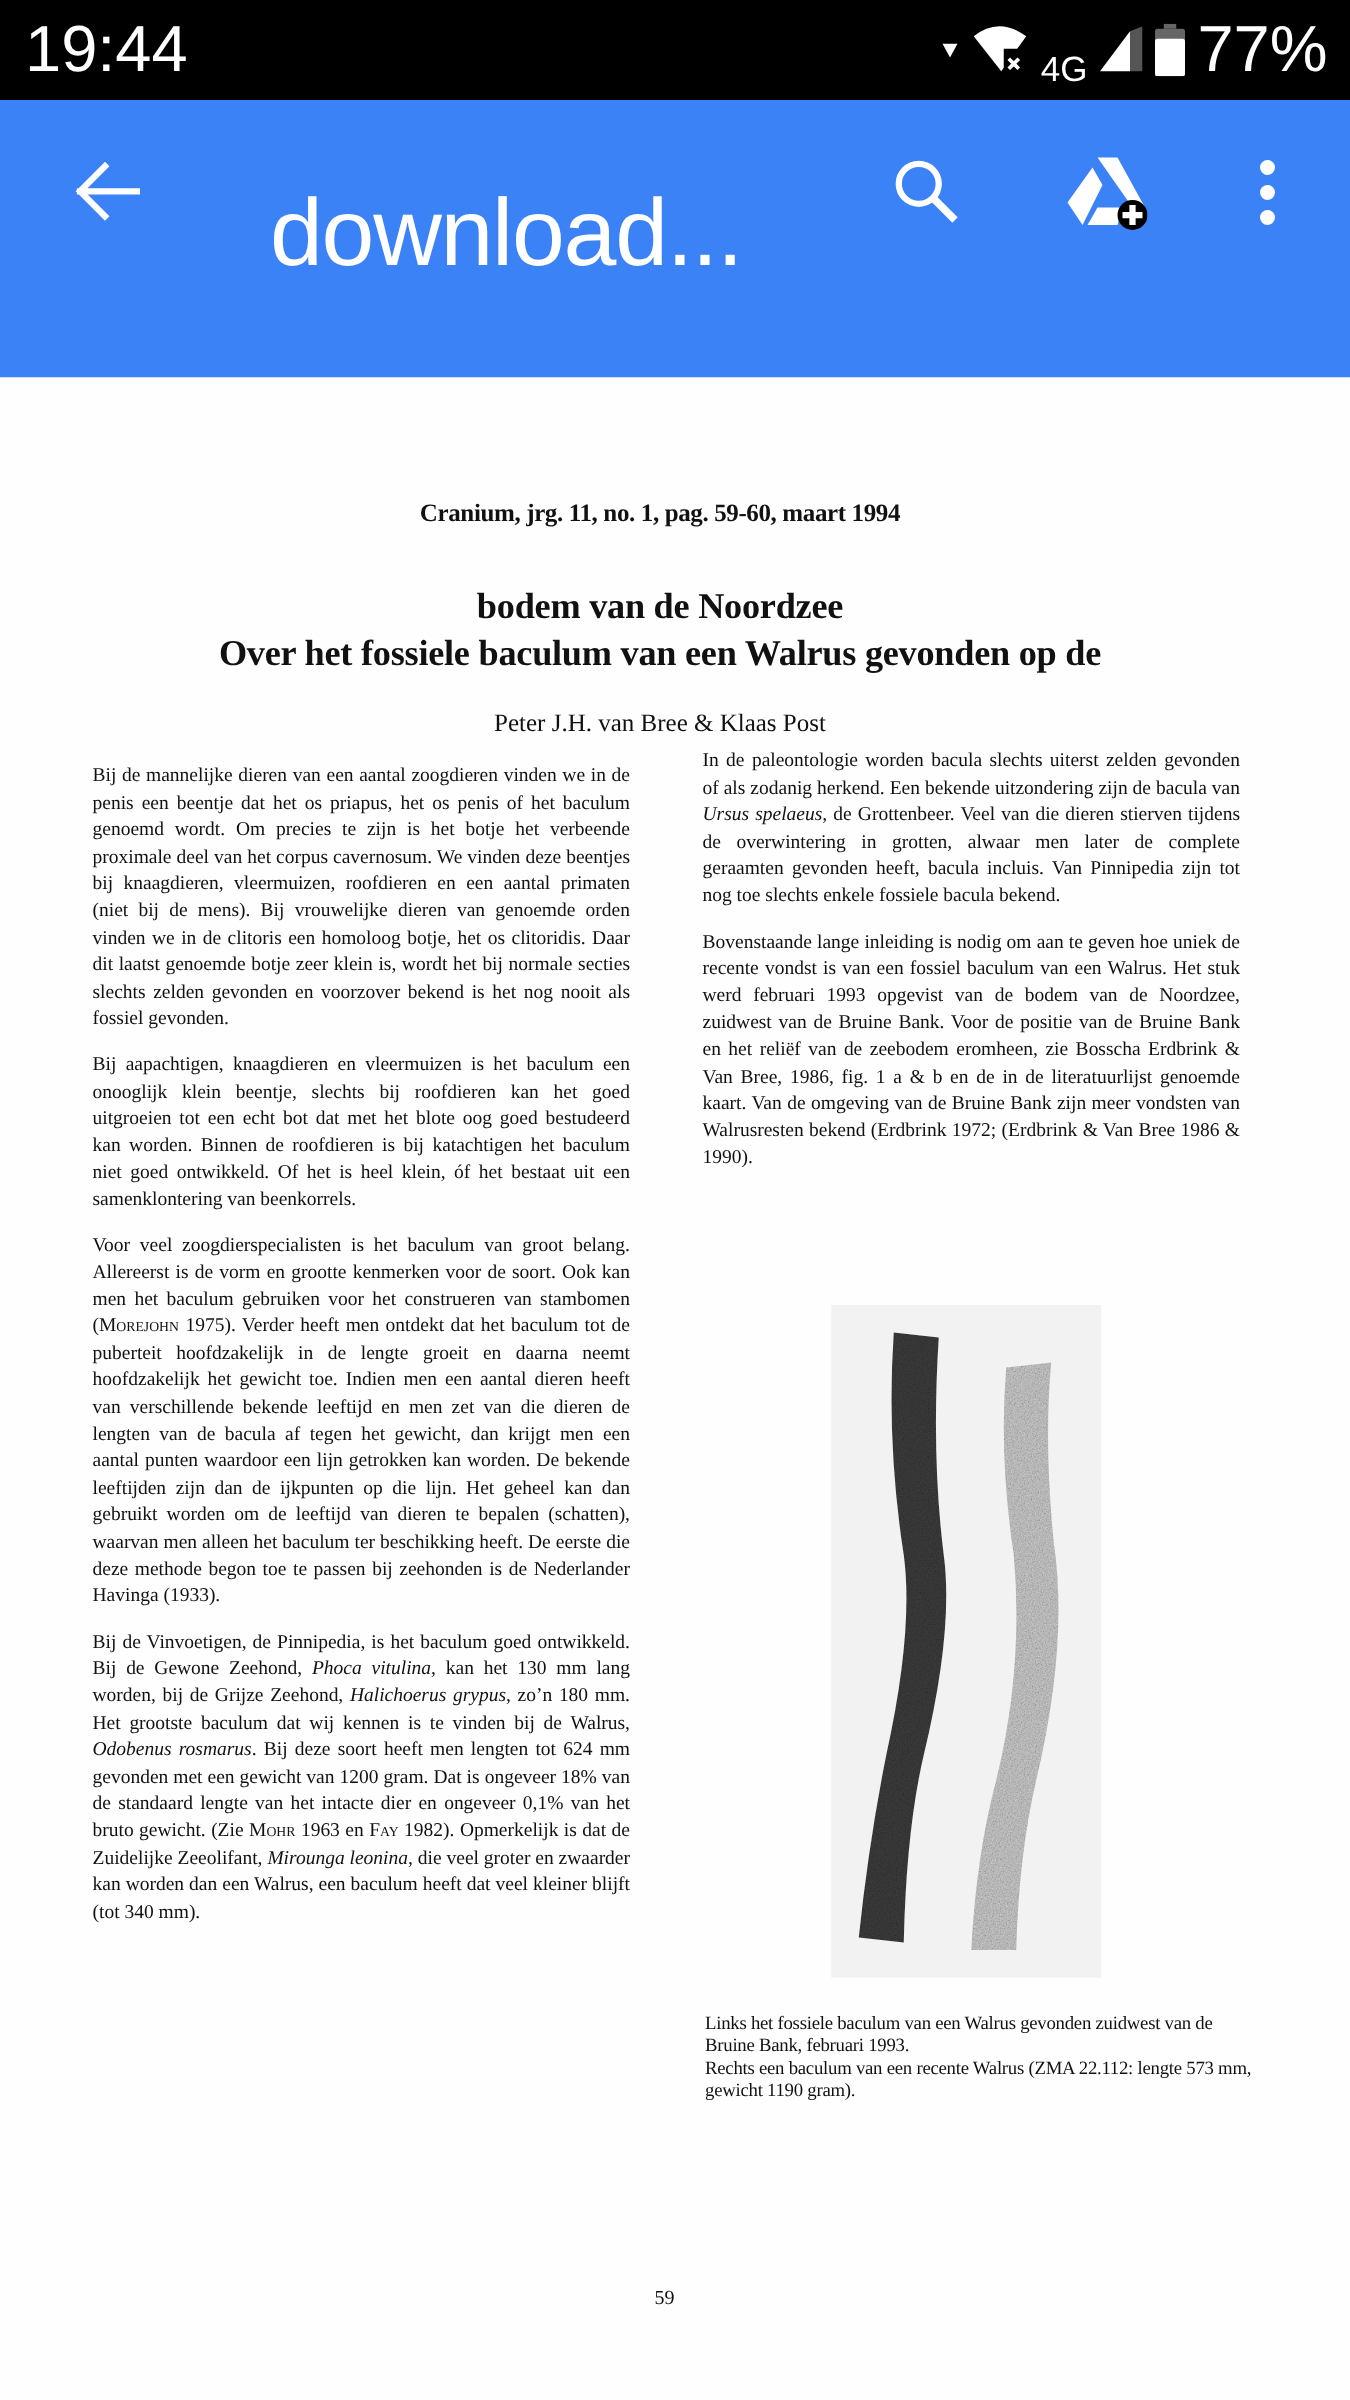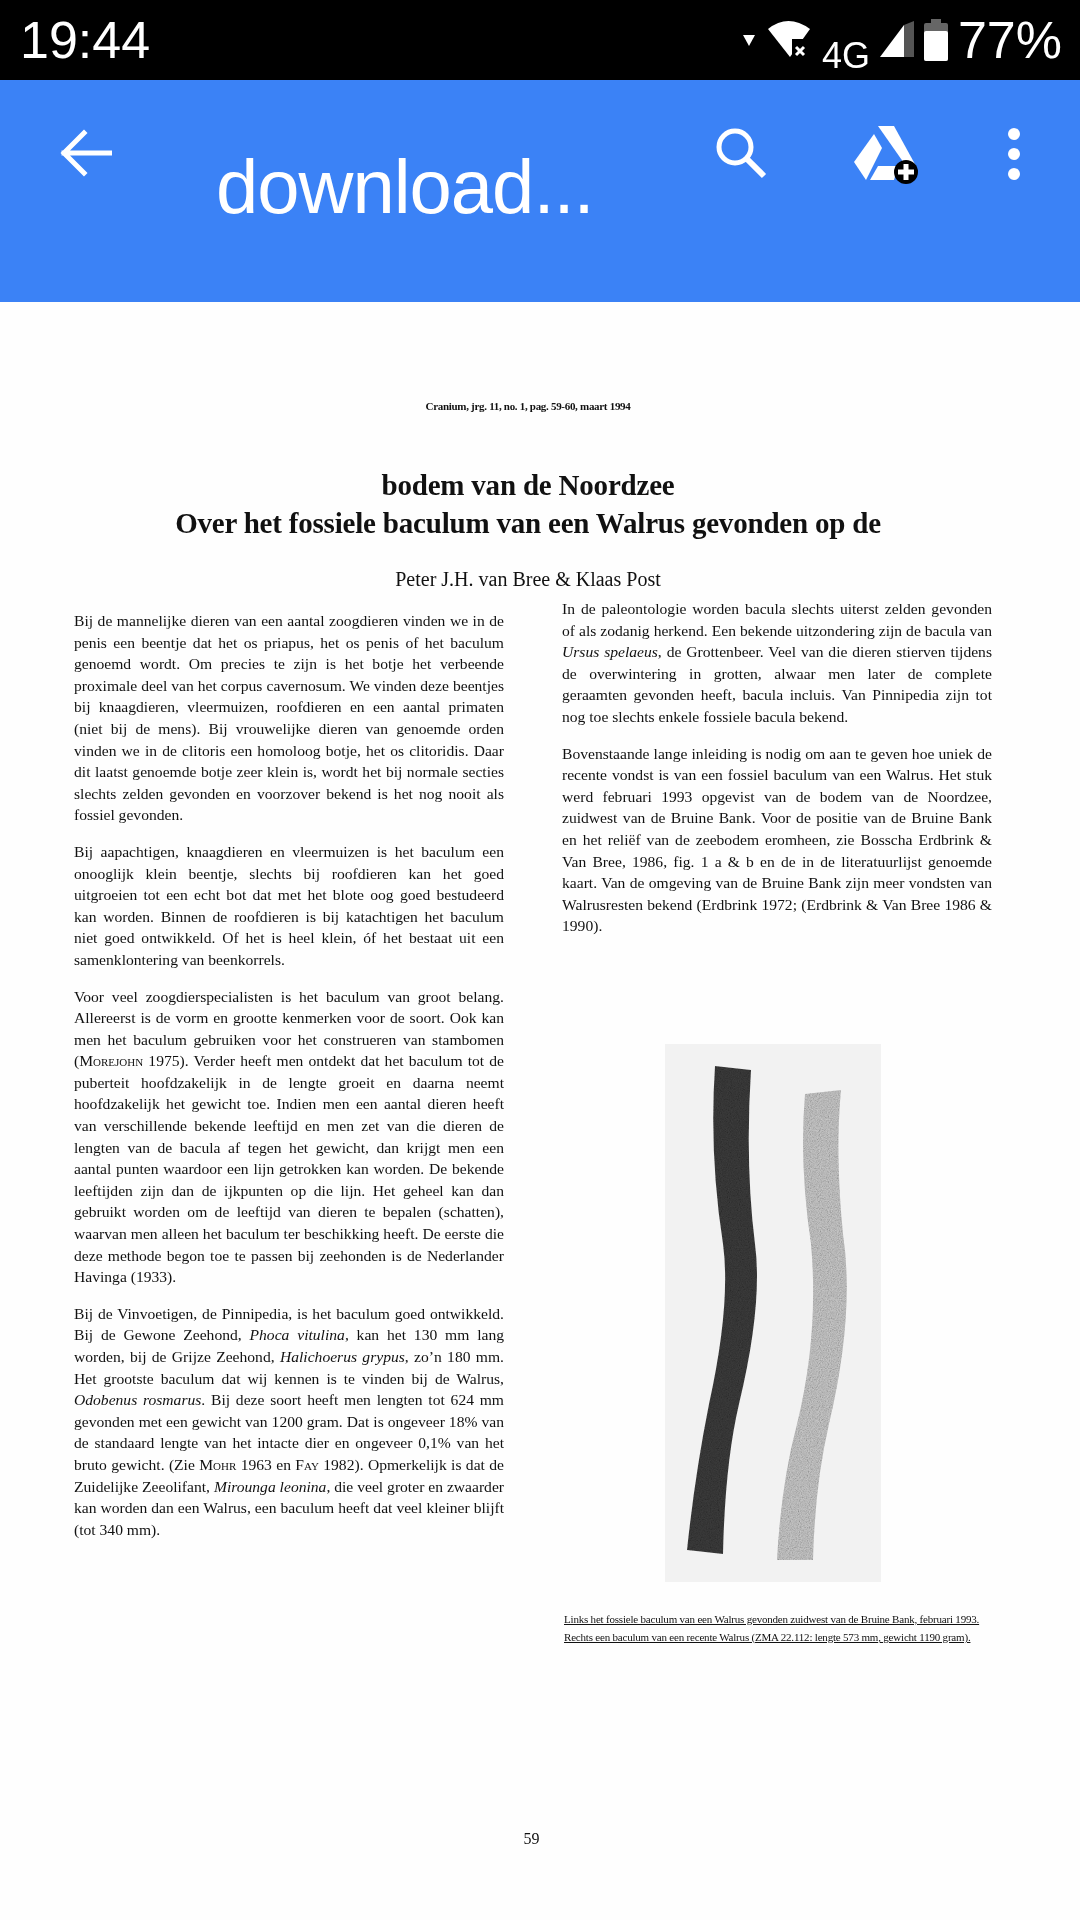--- a/index.html
+++ b/index.html
@@ -4,46 +4,46 @@
 <style>
   * { box-sizing: border-box; margin: 0; padding: 0; }
   html, body { width: 1080px; height: 1920px; background: #ffffff; overflow: hidden; }
   body { position: relative; font-family: "Liberation Sans", sans-serif; }
 
   
   .statusbar { position: absolute; left: 0; top: 0; width: 1080px; height: 80px; background: #000000; color: #fff; }
   .sb-time { position: absolute; left: 20px; top: 10px; font-family: "Liberation Sans", sans-serif; font-size: 52px; letter-spacing: 0px; line-height: 60px; }
   .sb-icons { position: absolute; right: 18px; top: 10px; height: 60px; display: flex; align-items: center; gap: 10px; }
   .sb-icons svg { display: block; }
-  .sb-4g { font-size: 36px; line-height: 30px; margin-top: 32px; }
+  .sb-4g { font-size: 28px; line-height: 30px; margin-top: 32px; }
   .sb-batt-pct { font-size: 52px; line-height: 60px; }
 
   
   .appbar { position: absolute; left: 0; top: 80px; width: 1080px; height: 222px; background: #3b82f6; color: #fff; }
   .back-btn { position: absolute; left: 50px; top: 40px; width: 70px; height: 70px; display: flex; align-items: center; justify-content: center; cursor: pointer; }
   .app-title { position: absolute; left: 216px; top: 62px; font-size: 76px; font-weight: 400; line-height: 90px; color: #fff; font-family: "Liberation Sans", sans-serif; letter-spacing: -1px; }
   .ab-action { position: absolute; top: 38px; width: 76px; height: 76px; display: flex; align-items: center; justify-content: center; cursor: pointer; }
   .ab-search { left: 704px; }
   .ab-drive { left: 848px; }
   .ab-more { left: 976px; }
 
   
   .doc { position: absolute; left: 0; top: 302px; width: 1080px; height: 1618px; background: #fefefe; font-family: "Liberation Serif", serif; color: #111; }
-  .journal-ref { position: absolute; left: 0; width: 1056px; top: 98px; text-align: center; font-size: 11px; font-weight: bold; letter-spacing: -0.3px; }
+  .journal-ref { position: absolute; left: 0; width: 1056px; top: 98px; text-align: center; font-size: 20px; font-weight: bold; letter-spacing: -0.3px; }
   .doc-title { position: absolute; left: 100px; width: 856px; top: 164px; text-align: center; font-size: 29px; font-weight: bold; line-height: 38px; letter-spacing: -0.2px; }
   .authors { position: absolute; left: 0; width: 1056px; top: 266px; text-align: center; font-size: 20px; }
 
   .col { position: absolute; width: 430px; font-size: 15.6px; line-height: 21.6px; text-align: justify; hyphens: manual; }
   .col-left { left: 74px; top: 308px; }
   .col-right { left: 562px; top: 296px; }
   .col p { margin-bottom: 15px; }
   .sc { font-variant: small-caps; }
 
   .photo { position: absolute; left: 665px; top: 742px; width: 216px; height: 538px; background: #f3f3f3; }
-  .caption { position: absolute; left: 564px; width: 440px; font-family: "Liberation Serif", serif; font-size: 11px; line-height: 18px; letter-spacing: -0.2px; text-decoration: underline; }
+  .caption { position: absolute; left: 564px; width: 440px; font-family: "Liberation Serif", serif; font-size: 15px; line-height: 18px; letter-spacing: -0.2px; }
   .caption-nl { top: 1308px; }
   .caption-en { top: 1384px; }
   .page-number { position: absolute; left: 0; width: 1063px; text-align: center; top: 1528px; font-size: 16px; }
 </style>
 </head>
 <body>
 
 <div class="statusbar">
   <div class="sb-time">19:44</div>
   <div class="sb-icons">

